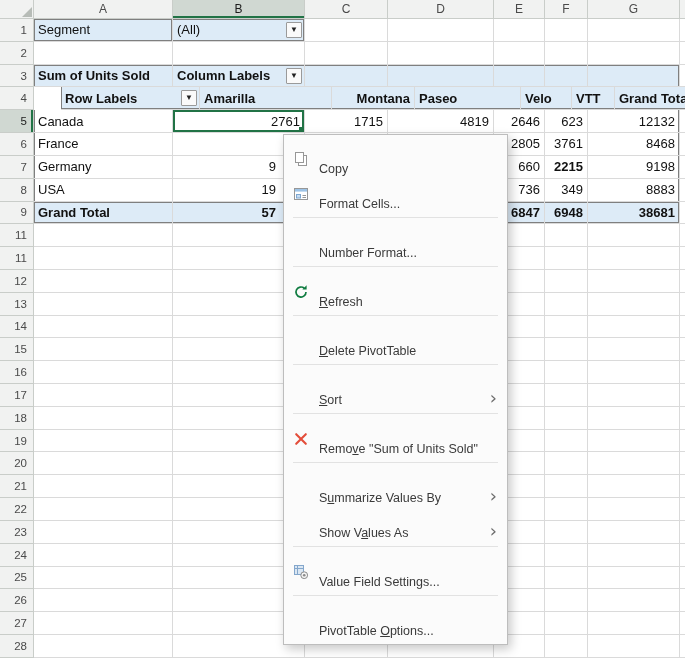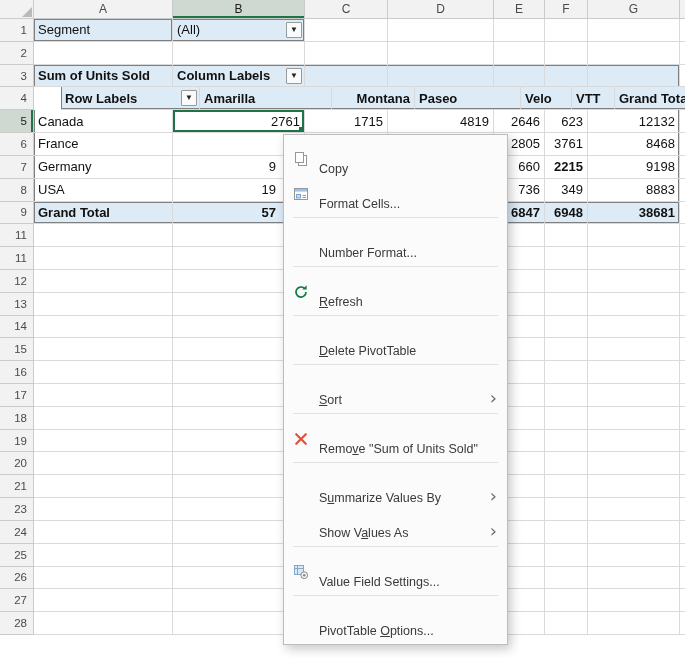--- a/index.html
+++ b/index.html
@@ -356,20 +356,31 @@
       <div class="cell" style="flex-basis: 139px;"></div>
       <div class="cell" style="flex-basis: 132px;"></div>
       <div class="cell" style="flex-basis: 83px;"></div>
       <div class="cell" style="flex-basis: 106px;"></div>
       <div class="cell" style="flex-basis: 51px;"></div>
       <div class="cell" style="flex-basis: 43px;"></div>
       <div class="cell" style="flex-basis: 92px;"></div>
       <div class="filler"></div>
     </div>
     <div class="srow">
+      <div class="rowhead">22</div>
+      <div class="cell" style="flex-basis: 139px;"></div>
+      <div class="cell" style="flex-basis: 132px;"></div>
+      <div class="cell" style="flex-basis: 83px;"></div>
+      <div class="cell" style="flex-basis: 106px;"></div>
+      <div class="cell" style="flex-basis: 51px;"></div>
+      <div class="cell" style="flex-basis: 43px;"></div>
+      <div class="cell" style="flex-basis: 92px;"></div>
+      <div class="filler"></div>
+    </div>
+    <div class="srow">
       <div class="rowhead">23</div>
       <div class="cell" style="flex-basis: 139px;"></div>
       <div class="cell" style="flex-basis: 132px;"></div>
       <div class="cell" style="flex-basis: 83px;"></div>
       <div class="cell" style="flex-basis: 106px;"></div>
       <div class="cell" style="flex-basis: 51px;"></div>
       <div class="cell" style="flex-basis: 43px;"></div>
       <div class="cell" style="flex-basis: 92px;"></div>
       <div class="filler"></div>
     </div>

